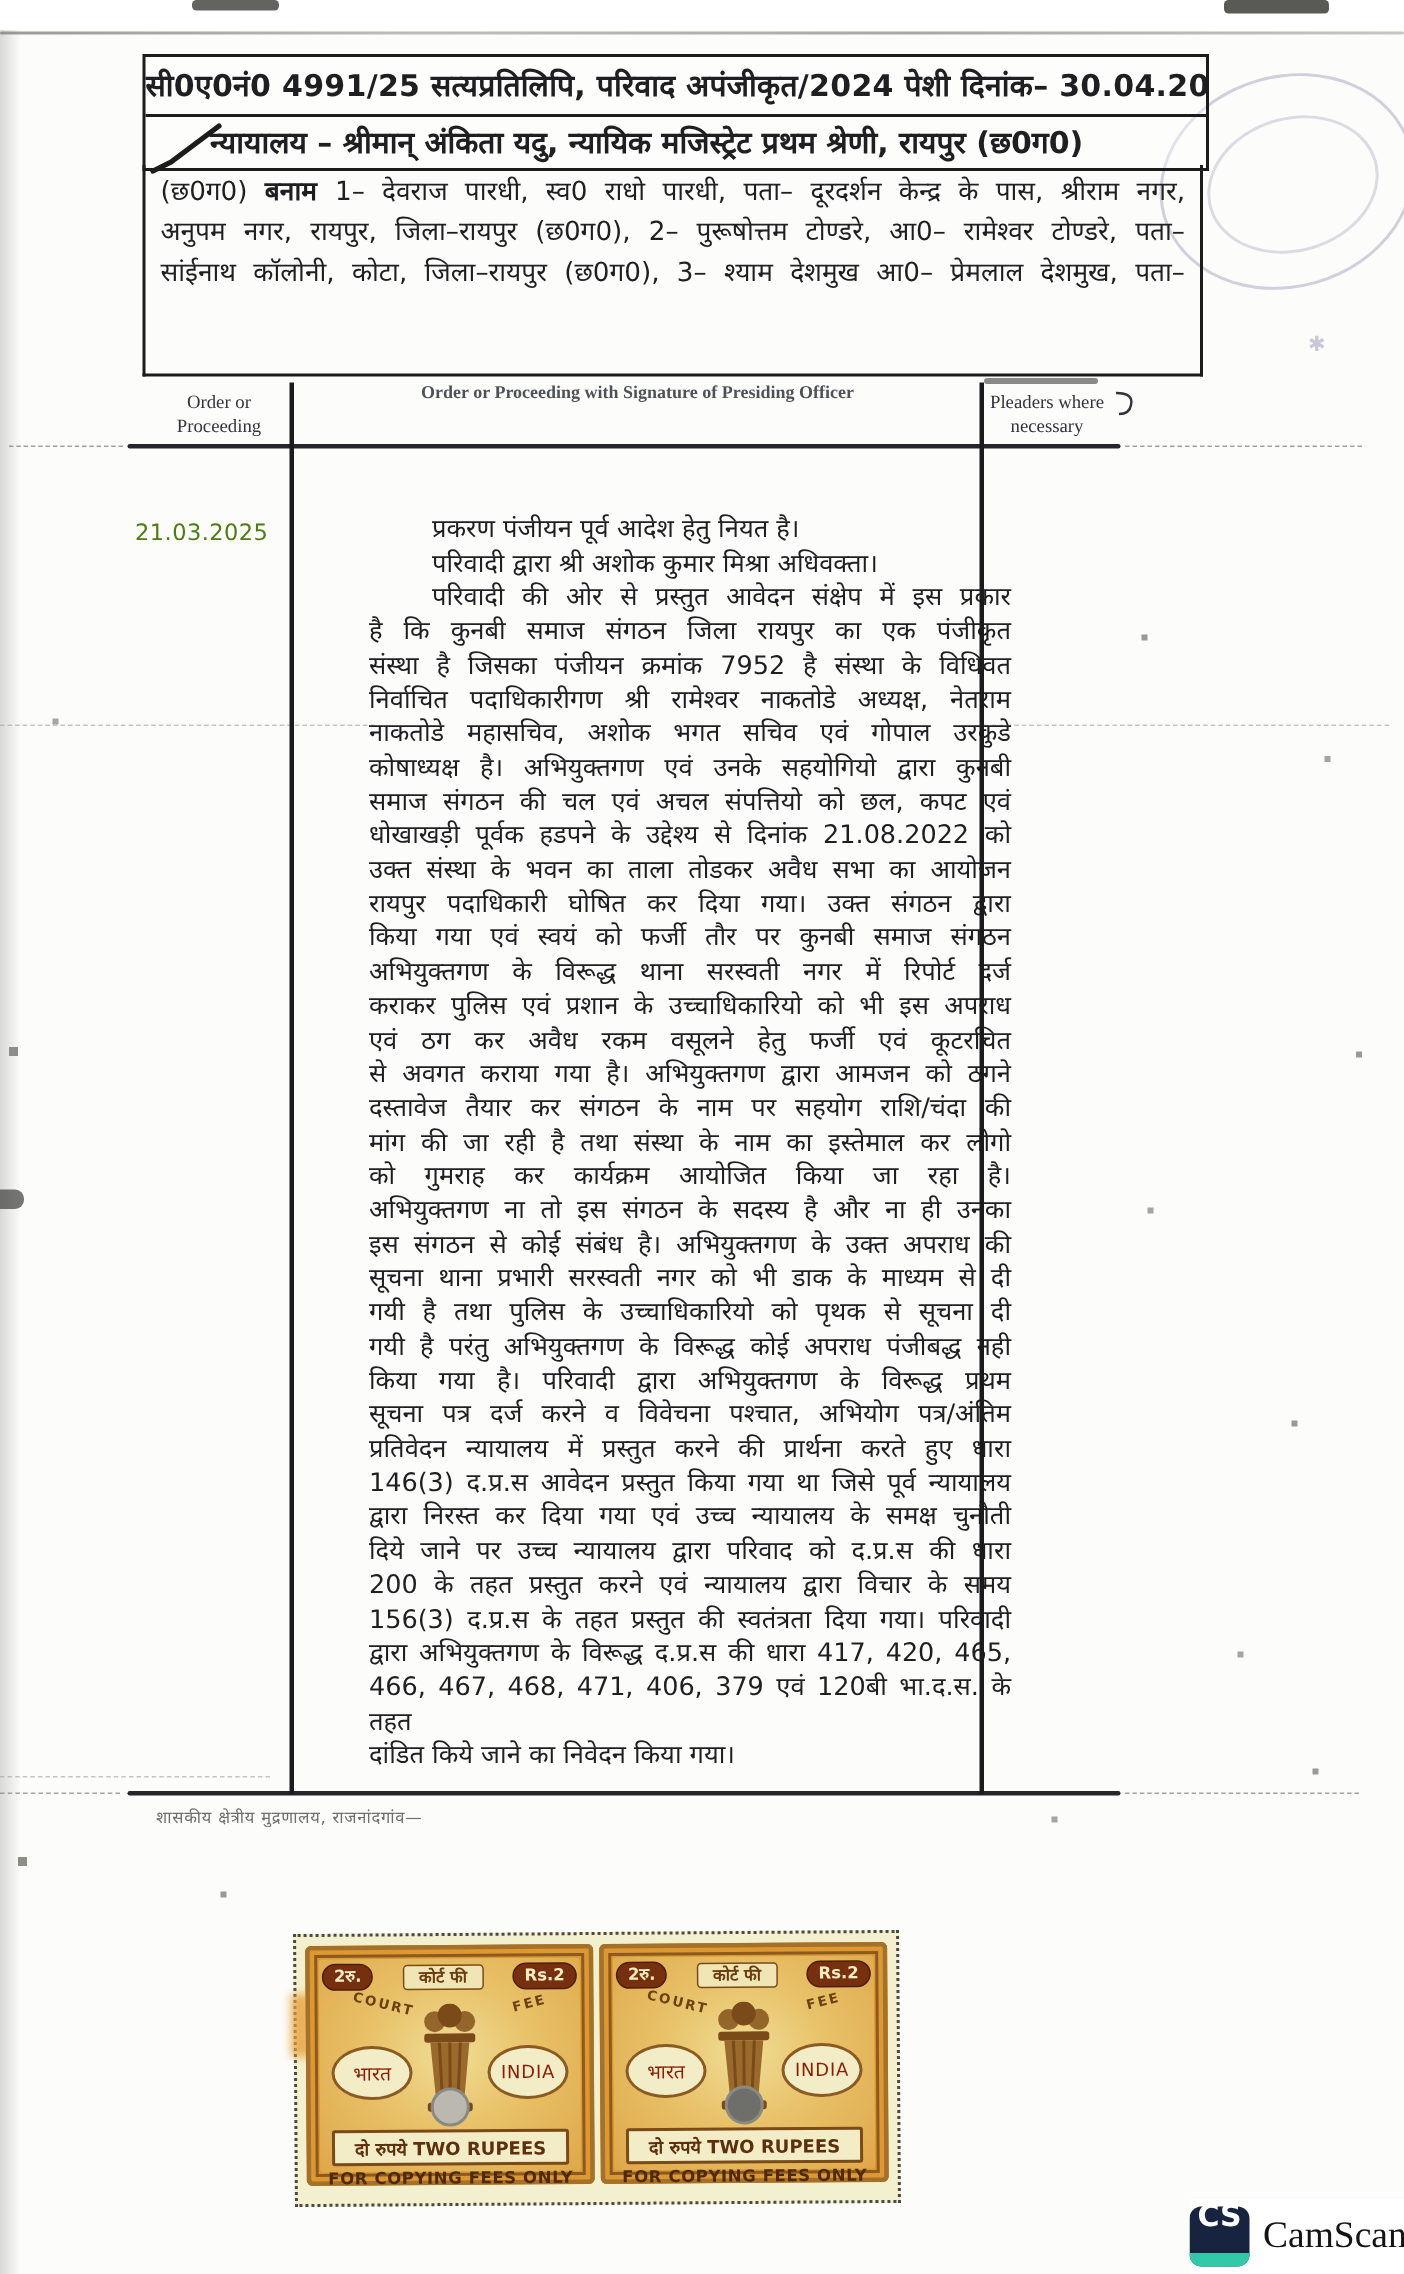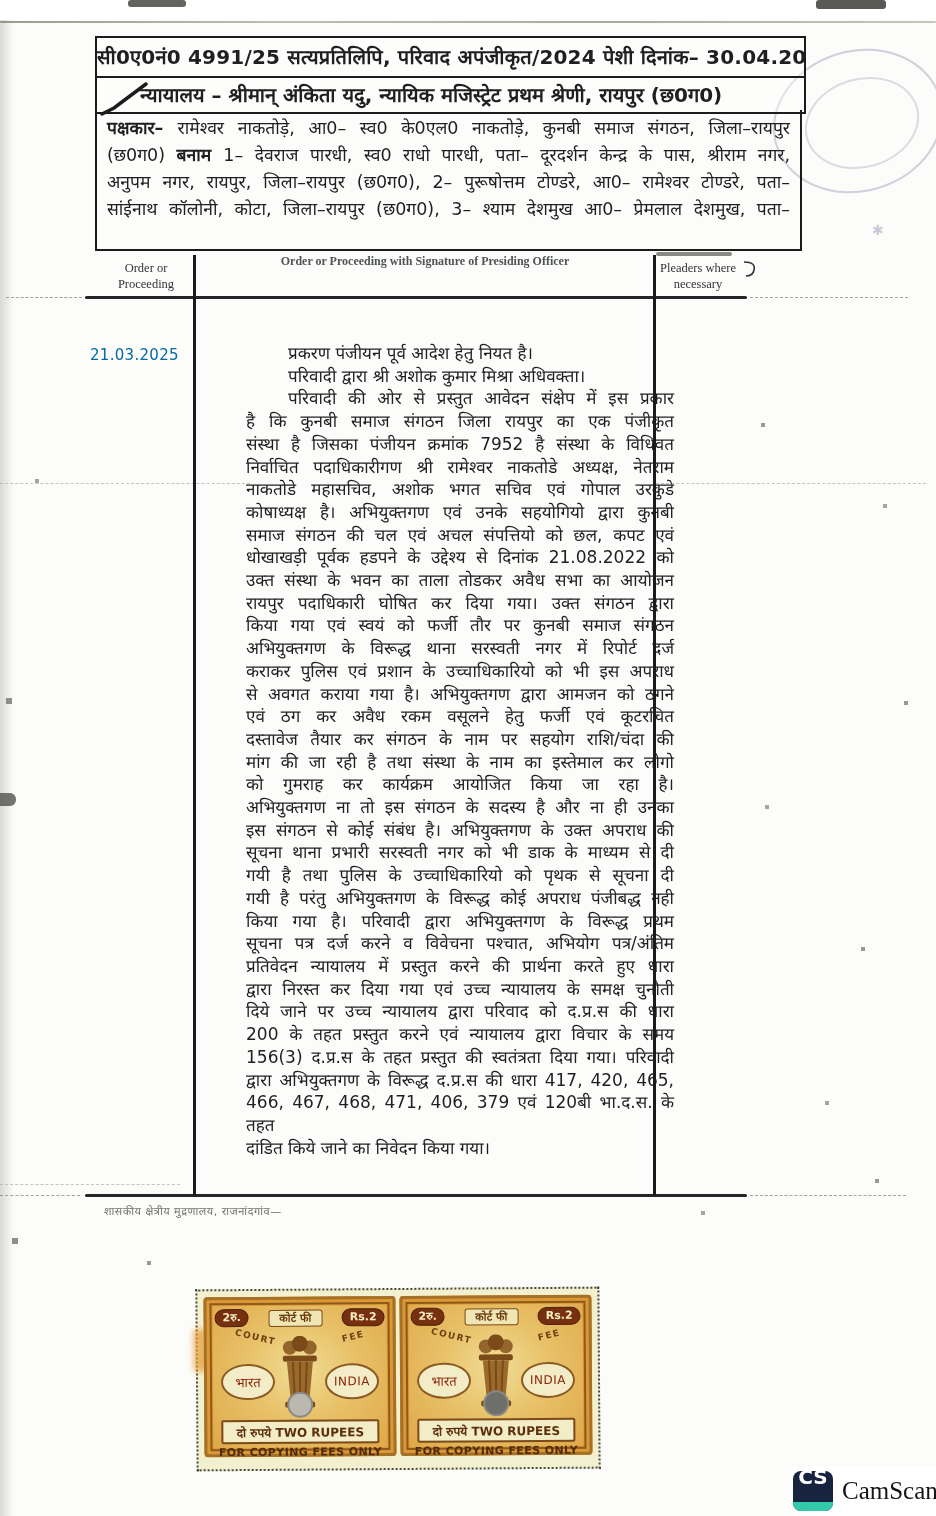--- a/index.html
+++ b/index.html
@@ -36,21 +36,21 @@
   .party-line.nj{text-align-last:left;}
   .party-line .b{font-weight:bold;}
   
   .colhead{position:absolute;font-family:"Liberation Serif",serif;color:#30343a;text-align:center;
     filter:blur(.3px);}
   .thick-hline{position:absolute;height:3px;background:#26262a;border-radius:2px;}
   .gray-hline{position:absolute;height:0;border-top:1px dashed #8b8b86;opacity:.8;}
   .vline{position:absolute;width:2.5px;background:#1b1b1d;z-index:5;}
   .bracket-mark{position:absolute;}
   
-  .order-date{position:absolute;left:90px;top:346px;width:110px;font-size:15px;color:#0369a1;letter-spacing:.3px;}
+  .order-date{position:absolute;left:90px;top:346px;width:110px;font-size:15px;color:#4d7c0f;letter-spacing:.3px;}
   .order-body{position:absolute;left:246px;top:342px;width:428px;font-size:17px;line-height:22.7px;z-index:2;}
   .bodyline{text-align:justify;text-align-last:justify;}
   .bodyline.nj{text-align-last:left;}
   .bodyline.ind{padding-left:42px;}
   .imprint{position:absolute;left:104px;top:1203px;font-size:11px;color:#4a4a46;opacity:.8;
     filter:blur(.4px);letter-spacing:.5px;}
   
   .stamp-sheet{position:absolute;left:196px;top:1288px;width:404px;height:182px;background:#f3f0cf;
     border:2px dotted #4a4a45;box-sizing:border-box;transform:rotate(-.4deg);display:flex;gap:4px;padding:6px;}
   .sheet-smudge{position:absolute;left:-4px;top:38px;width:14px;height:42px;background:#e8a13c;filter:blur(3px);opacity:.8;}
@@ -106,21 +106,20 @@
   <div class="hdr-box">
     <div class="hdr-row1">सी0ए0नं0 4991/25 सत्यप्रतिलिपि, परिवाद अपंजीकृत/2024 पेशी दिनांक– 30.04.2025</div>
     <div class="hdr-row2">न्यायालय – श्रीमान् अंकिता यदु, न्यायिक मजिस्ट्रेट प्रथम श्रेणी, रायपुर (छ0ग0)</div>
     <svg class="tick" width="52" height="40" viewBox="0 0 52 40">
       <path d="M2,36 L14,30 L46,6" stroke="#1c1c1c" stroke-width="3.5" fill="none" stroke-linecap="round"></path>
     </svg>
   </div>
 
   <div class="party-box">
     <div>
-        <div class="party-line"><span class="b">पक्षकार– </span><span>रामेश्वर नाकतोड़े, आ0– स्व0 के0एल0 नाकतोड़े, कुनबी समाज संगठन, जिला–रायपुर</span></div>
         <div class="party-line"><span>(छ0ग0) </span><span class="b">बनाम </span><span>1– देवराज पारधी, स्व0 राधो पारधी, पता– दूरदर्शन केन्द्र के पास, श्रीराम नगर,</span></div>
         <div class="party-line"><span>अनुपम नगर, रायपुर, जिला–रायपुर (छ0ग0), 2– पुरूषोत्तम टोण्डरे, आ0– रामेश्वर टोण्डरे, पता–</span></div>
         <div class="party-line"><span>सांईनाथ कॉलोनी, कोटा, जिला–रायपुर (छ0ग0), 3– श्याम देशमुख आ0– प्रेमलाल देशमुख, पता–</span></div>
       </div>
   </div>
 
   <div class="colhead" style="left:96px;top:260px;width:100px;font-size:12.5px;line-height:16px;">Order or Proceeding</div>
   <div class="colhead" style="left:205px;top:254px;width:440px;font-size:12px;white-space:nowrap;overflow:hidden;font-weight:bold;opacity:.85;">Order or Proceeding with Signature of Presiding Officer</div>
   <div class="smudge" style="left:656px;top:252px;width:76px;height:4px;opacity:.6;"></div>
   <div class="colhead" style="left:650px;top:260px;width:96px;font-size:12.5px;line-height:16px;">Pleaders where necessary</div>
@@ -149,33 +148,34 @@
       <div class="bodyline"><span>निर्वाचित पदाधिकारीगण श्री रामेश्वर नाकतोडे अध्यक्ष, नेतराम</span></div>
       <div class="bodyline"><span>नाकतोडे महासचिव, अशोक भगत सचिव एवं गोपाल उरकुडे</span></div>
       <div class="bodyline"><span>कोषाध्यक्ष है। अभियुक्तगण एवं उनके सहयोगियो द्वारा कुनबी</span></div>
       <div class="bodyline"><span>समाज संगठन की चल एवं अचल संपत्तियो को छल, कपट एवं</span></div>
       <div class="bodyline"><span>धोखाखड़ी पूर्वक हडपने के उद्देश्य से दिनांक 21.08.2022 को</span></div>
       <div class="bodyline"><span>उक्त संस्था के भवन का ताला तोडकर अवैध सभा का आयोजन</span></div>
       <div class="bodyline"><span>रायपुर पदाधिकारी घोषित कर दिया गया। उक्त संगठन द्वारा</span></div>
       <div class="bodyline"><span>किया गया एवं स्वयं को फर्जी तौर पर कुनबी समाज संगठन</span></div>
       <div class="bodyline"><span>अभियुक्तगण के विरूद्ध थाना सरस्वती नगर में रिपोर्ट दर्ज</span></div>
       <div class="bodyline"><span>कराकर पुलिस एवं प्रशान के उच्चाधिकारियो को भी इस अपराध</span></div>
+      <div class="bodyline"><span>एवं ठग कर अवैध रकम वसूलने हेतु फर्जी एवं कूटरचित</span></div>
       <div class="bodyline"><span>से अवगत कराया गया है। अभियुक्तगण द्वारा आमजन को ठगने</span></div>
-      <div class="bodyline"><span>एवं ठग कर अवैध रकम वसूलने हेतु फर्जी एवं कूटरचित</span></div>
       <div class="bodyline"><span>दस्तावेज तैयार कर संगठन के नाम पर सहयोग राशि/चंदा की</span></div>
       <div class="bodyline"><span>मांग की जा रही है तथा संस्था के नाम का इस्तेमाल कर लोगो</span></div>
       <div class="bodyline"><span>को गुमराह कर कार्यक्रम आयोजित किया जा रहा है।</span></div>
       <div class="bodyline"><span>अभियुक्तगण ना तो इस संगठन के सदस्य है और ना ही उनका</span></div>
       <div class="bodyline"><span>इस संगठन से कोई संबंध है। अभियुक्तगण के उक्त अपराध की</span></div>
       <div class="bodyline"><span>सूचना थाना प्रभारी सरस्वती नगर को भी डाक के माध्यम से दी</span></div>
       <div class="bodyline"><span>गयी है तथा पुलिस के उच्चाधिकारियो को पृथक से सूचना दी</span></div>
       <div class="bodyline"><span>गयी है परंतु अभियुक्तगण के विरूद्ध कोई अपराध पंजीबद्ध नही</span></div>
       <div class="bodyline"><span>किया गया है। परिवादी द्वारा अभियुक्तगण के विरूद्ध प्रथम</span></div>
       <div class="bodyline"><span>सूचना पत्र दर्ज करने व विवेचना पश्चात, अभियोग पत्र/अंतिम</span></div>
       <div class="bodyline"><span>प्रतिवेदन न्यायालय में प्रस्तुत करने की प्रार्थना करते हुए धारा</span></div>
+      <div class="bodyline"><span>146(3) द.प्र.स आवेदन प्रस्तुत किया गया था जिसे पूर्व न्यायालय</span></div>
       <div class="bodyline"><span>द्वारा निरस्त कर दिया गया एवं उच्च न्यायालय के समक्ष चुनौती</span></div>
       <div class="bodyline"><span>दिये जाने पर उच्च न्यायालय द्वारा परिवाद को द.प्र.स की धारा</span></div>
       <div class="bodyline"><span>200 के तहत प्रस्तुत करने एवं न्यायालय द्वारा विचार के समय</span></div>
       <div class="bodyline"><span>156(3) द.प्र.स के तहत प्रस्तुत की स्वतंत्रता दिया गया। परिवादी</span></div>
       <div class="bodyline"><span>द्वारा अभियुक्तगण के विरूद्ध द.प्र.स की धारा 417, 420, 465,</span></div>
       <div class="bodyline"><span>466, 467, 468, 471, 406, 379 एवं 120बी भा.द.स. के तहत</span></div>
       <div class="bodyline nj"><span>दांडित किये जाने का निवेदन किया गया।</span></div>
     </div>
 
   <div class="thick-hline" style="left:85px;top:1194px;width:662px;"></div>

